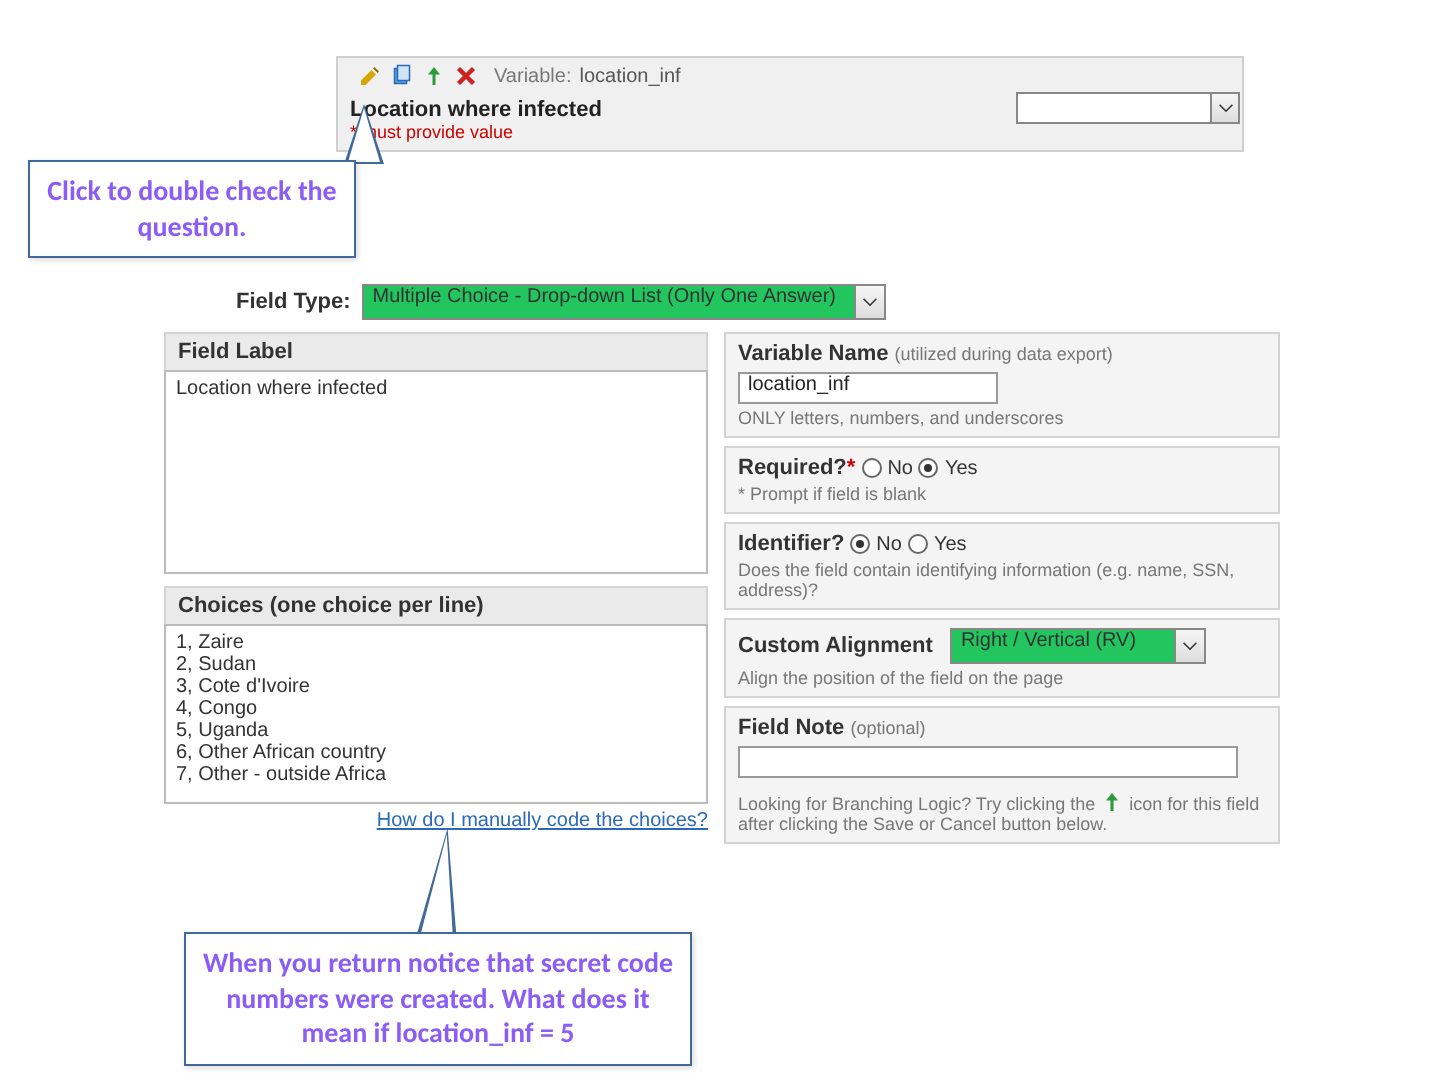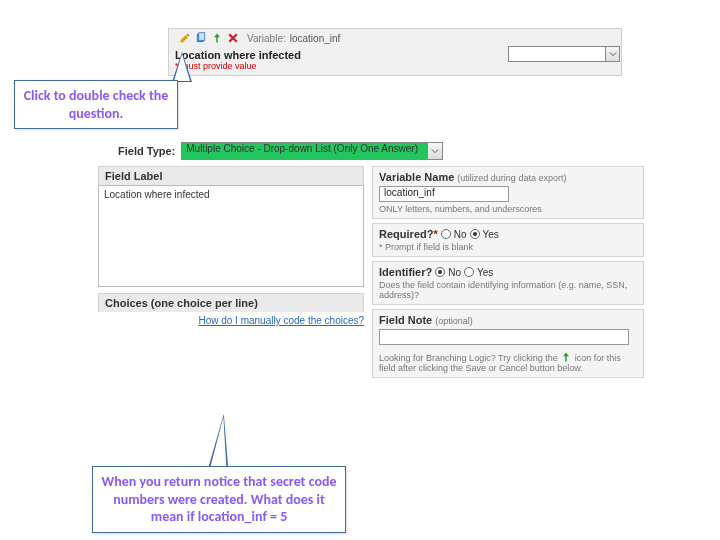--- a/index.html
+++ b/index.html
@@ -109,21 +109,21 @@
     border: 1px solid #888;
     background: #22c55e;
     font-size: 10px;
     padding: 0 18px 0 4px;
     position: relative;
     display: inline-flex; align-items: flex-start;
     color: #333;
   }
   .msel .caret { position: absolute; right: 0; top: 0; width: 15px; height: 16px; background: linear-gradient(#f6f6f6,#ddd); border-left: 1px solid #888; display: flex; align-items: center; justify-content: center; }
 
-  .cols { display: flex; gap: 8px; margin-left: 16px; }
+  .cols { display: flex; gap: 8px; }
   .col-left { width: 272px; display: flex; flex-direction: column; }
   .col-right { width: 278px; display: flex; flex-direction: column; gap: 4px; }
 
   .section-head {
     background: #eaeaea;
     border: 1px solid #d4d4d4;
     border-bottom: none;
     padding: 3px 6px;
     font-weight: bold;
     font-size: 11px;
@@ -252,20 +252,27 @@
 
   <div class="cols">
 
     <div class="col-left">
       <div class="section-head">Field Label</div>
       <div class="txtarea">
         <span>Location where infected</span>
       </div>
 
       <div class="section-head" style="margin-top:6px">Choices (one choice per line)</div>
+      <div class="choices-box"><span>1, Zaire
+2, Sudan
+3, Cote d'Ivoire
+4, Congo
+5, Uganda
+6, Other African country
+7, Other - outside Africa</span></div>
       <div class="choices-link">
         <a>How do I manually code the choices?</a>
       </div>
     </div>
 
     <div class="col-right">
       <div class="rbox">
         <span class="title">Variable Name</span>
         <span class="muted">(utilized during data export)</span>
         <span class="input"><span>location_inf</span></span>
@@ -287,20 +294,32 @@
         <div class="radio-row">
           <span class="title">Identifier?</span>
           <span class="radio sel"></span>
           <span>No</span>
           <span class="radio"></span>
           <span>Yes</span>
         </div>
         <div class="note-hint">Does the field contain identifying information (e.g. name, SSN, address)?</div>
       </div>
 
+      <div class="rbox">
+        <span class="title">Custom Alignment</span>
+        <span class="msel" style="width:128px;margin-left:6px;vertical-align:middle">
+          <span>Right / Vertical (RV)</span>
+          <span class="caret">
+              <svg viewBox="0 0 10 6">
+                <path d="M1 1l4 4 4-4" fill="none" stroke="#333"></path>
+              </svg>
+            </span>
+        </span>
+        <div class="note-hint">Align the position of the field on the page</div>
+      </div>
 
       <div class="rbox">
         <span class="title">Field Note</span>
         <span class="muted">(optional)</span>
         <span class="input" style="width:250px"></span>
         <div class="note-hint" style="margin-top:6px">
           <span>Looking for Branching Logic? Try clicking the </span>
           <span class="branch-icon"><svg viewBox="0 0 16 16">
                 <path fill="#2a9a3a" d="M8 2l-4 5h3v7h2V7h3z"></path>
               </svg></span>

